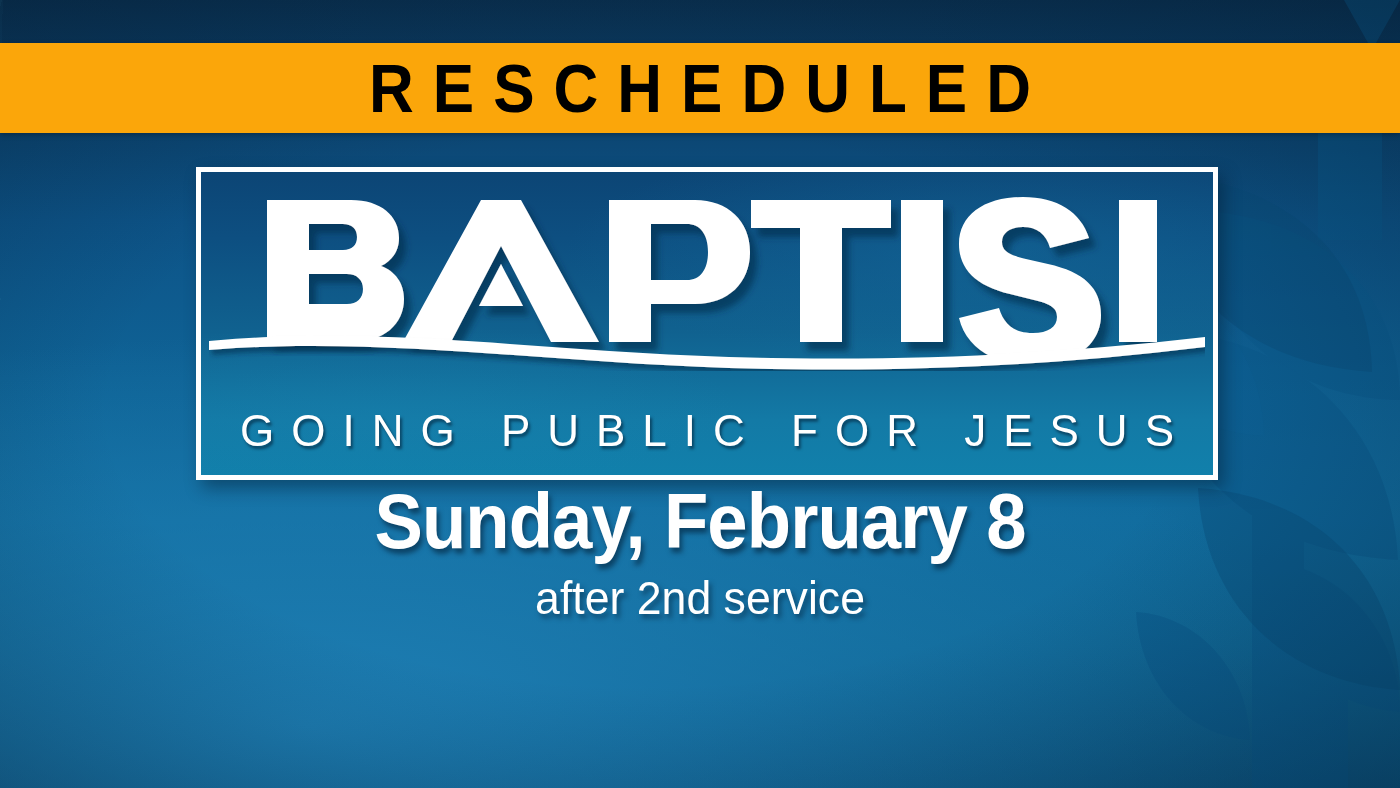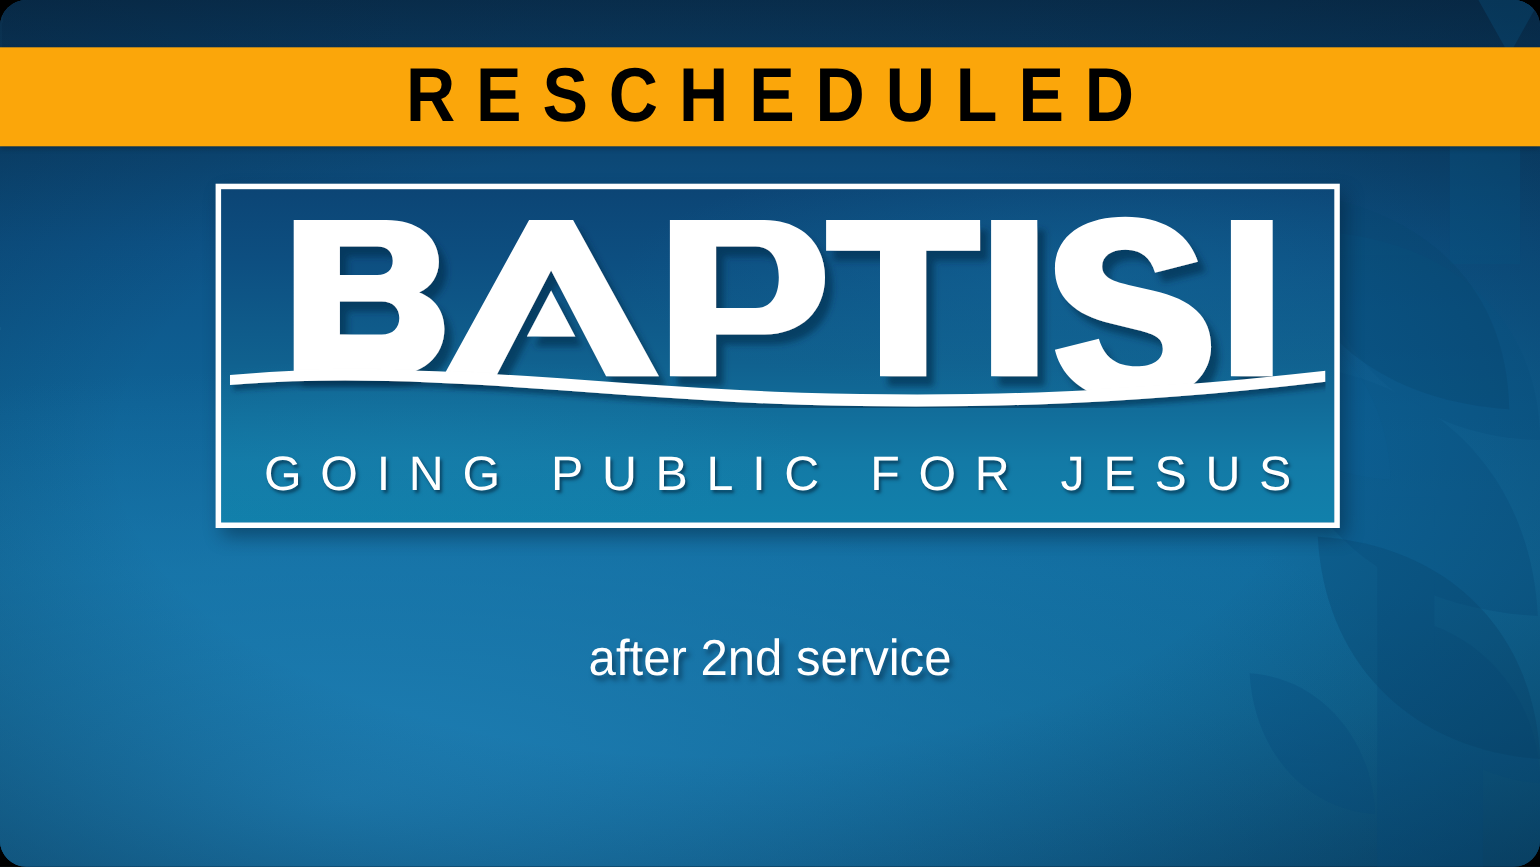--- a/index.html
+++ b/index.html
@@ -8,21 +8,20 @@
     padding: 0;
     background: #000;
   }
   #stage {
     position: relative;
     width: 1400px;
     height: 788px;
     overflow: hidden;
     font-family: "Liberation Sans", sans-serif;
     background: #0a3a63;
-    border-radius: 24px;
   }
 
   
   .bg-base {
     position: absolute;
     inset: 0;
     background:
       radial-gradient(ellipse 120% 80% at 22% 92%, #1e7fb5 0%, rgba(30,127,181,0) 62%),
       linear-gradient(180deg,
         #0a3152 0%,
@@ -266,18 +265,21 @@
           </filter>
         </defs>
         <path filter="url(#swShadow)" fill="#ffffff" d="M0 14 C170 -2 330 24 520 30 C690 35 840 28 996 10
                  L996 20 C840 39 690 46 520 41 C330 35 170 9 0 23 Z"></path>
       </svg>
     </div>
 
     <div class="tagline">GOING PUBLIC FOR JESUS</div>
   </div>
 
+  <div class="date-line">
+    <span>Sunday, February 8</span>
+  </div>
 
   <div class="subline">
     <span>after 2nd service</span>
   </div>
 
 </div>
 
 </body></html>

